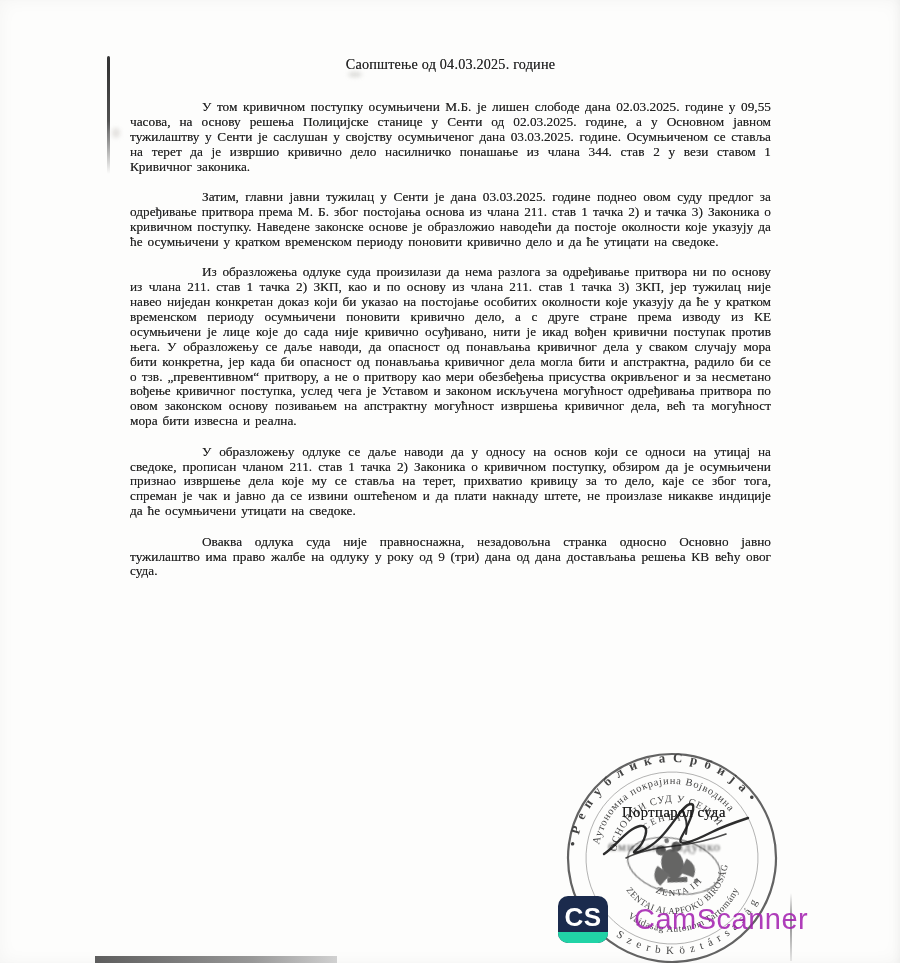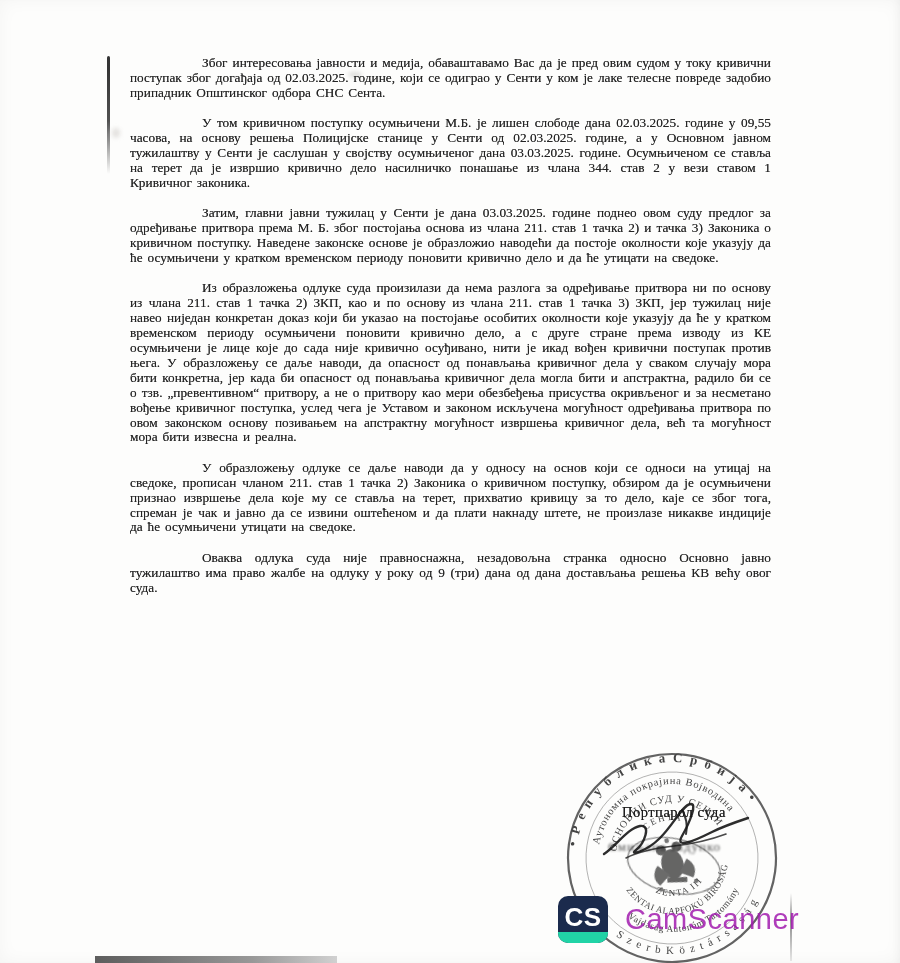--- a/index.html
+++ b/index.html
@@ -46,21 +46,21 @@
   }
   .sig-name {
     position:absolute; left:608px; top:839px; width:160px;
     font-size:13px; color:#2a2a2a; letter-spacing:1px;
     filter:blur(1.1px); opacity:0.8;
   }
   .sig-svg { position:absolute; left:586px; top:788px; }
   
   .cam {
     position:absolute; left:558px; top:896px;
-    display:flex; align-items:center; gap:17px;
+    display:flex; align-items:center; gap:26px;
     font-family:"Liberation Sans", sans-serif;
   }
   .cam-logo {
     position:relative; width:50px; height:47px; border-radius:10px;
     display:flex; align-items:center; justify-content:center;
     overflow:hidden;
   }
   .cam-logo .cs {
     position:relative; z-index:2; color:#ffffff; font-weight:bold;
     font-size:26px; letter-spacing:0.5px; margin-top:-5px;
@@ -96,22 +96,22 @@
 
 <div class="paper">
 
   <div class="art-line-tl"></div>
   <div class="art-dot-1"></div>
   <div class="art-dot-2"></div>
   <div class="art-strip-bottom"></div>
   <div class="art-line-right"></div>
 
   <div class="doc">
+    <h1>Саопштење од 04.03.2025. године</h1>
     <div id="paras">
-        <p>Због интересовања јавности и медија, обаваштавамо Вас да је пред овим судом у току кривични поступак због догађаја од 02.03.2025. године, који се одиграо у Сенти у ком је лаке телесне повреде задобио припадник Општинског одбора СНС Сента.</p>
         <p>У том кривичном поступку осумњичени М.Б. је лишен слободе дана 02.03.2025. године у 09,55 часова, на основу решења Полицијске станице у Сенти од 02.03.2025. године, а у Основном јавном тужилаштву у Сенти је саслушан у својству осумњиченог дана 03.03.2025. године. Осумњиченом се ставља на терет да је извршио кривично дело насилничко понашање из члана 344. став 2 у вези ставом 1 Кривичног законика.</p>
         <p>Затим, главни јавни тужилац у Сенти је дана 03.03.2025. године поднео овом суду предлог за одређивање притвора према М. Б. због постојања основа из члана 211. став 1 тачка 2) и тачка 3) Законика о кривичном поступку. Наведене законске основе је образложио наводећи да постоје околности које указују да ће осумњичени у кратком временском периоду поновити кривично дело и да ће утицати на сведоке.</p>
         <p>Из образложења одлуке суда произилази да нема разлога за одређивање притвора ни по основу из члана 211. став 1 тачка 2) ЗКП, као и по основу из члана 211. став 1 тачка 3) ЗКП, јер тужилац није навео ниједан конкретан доказ који би указао на постојање особитих околности које указују да ће у кратком временском периоду осумњичени поновити кривично дело, а с друге стране према изводу из КЕ осумњичени је лице које до сада није кривично осуђивано, нити је икад вођен кривични поступак против њега. У образложењу се даље наводи, да опасност од понављања кривичног дела у сваком случају мора бити конкретна, јер када би опасност од понављања кривичног дела могла бити и апстрактна, радило би се о тзв. „превентивном“ притвору, а не о притвору као мери обезбеђења присуства окривљеног и за несметано вођење кривичног поступка, услед чега је Уставом и законом искључена могућност одређивања притвора по овом законском основу позивањем на апстрактну могућност извршења кривичног дела, већ та могућност мора бити извесна и реална.</p>
         <p>У образложењу одлуке се даље наводи да у односу на основ који се односи на утицај на сведоке, прописан чланом 211. став 1 тачка 2) Законика о кривичном поступку, обзиром да је осумњичени признао извршење дела које му се ставља на терет, прихватио кривицу за то дело, каје се због тога, спреман је чак и јавно да се извини оштећеном и да плати накнаду штете, не произлазе никакве индиције да ће осумњичени утицати на сведоке.</p>
         <p>Оваква одлука суда није правноснажна, незадовољна странка односно Основно јавно тужилаштво има право жалбе на одлуку у року од 9 (три) дана од дана достављања решења КВ већу овог суда.</p>
       </div>
   </div>
 
   <div class="stamp-wrap">
     <svg class="stamp-svg" width="228" height="228" viewBox="0 0 228 228">

